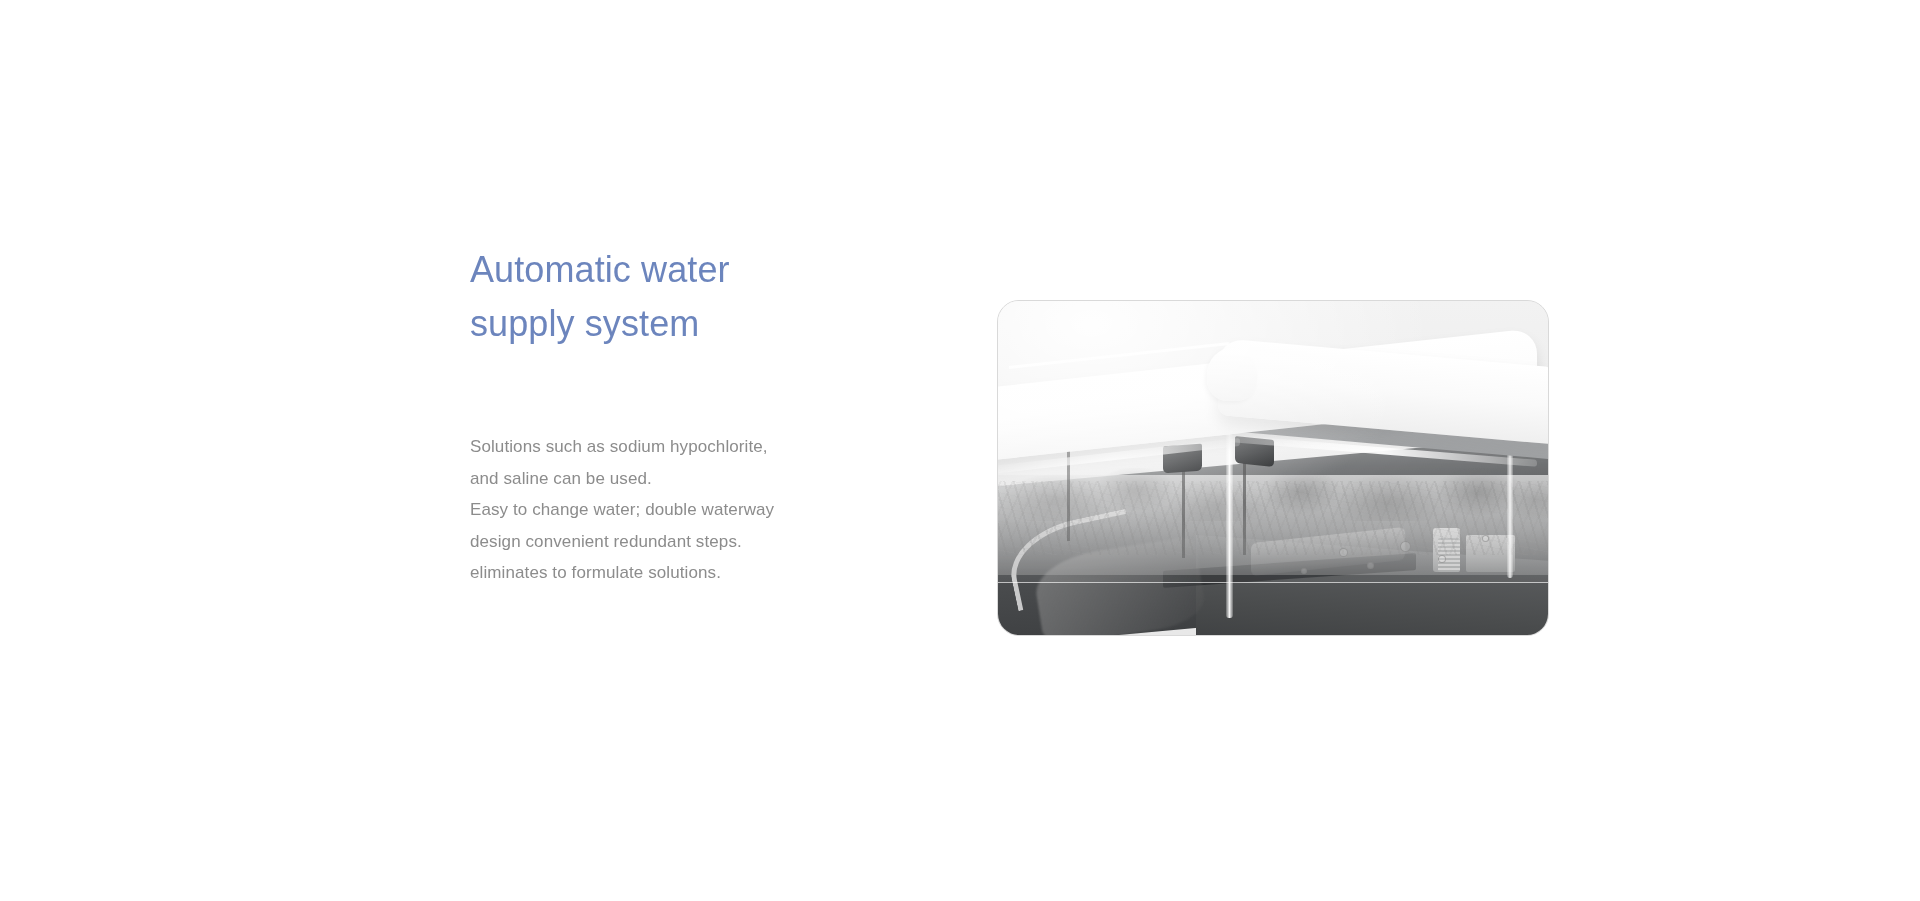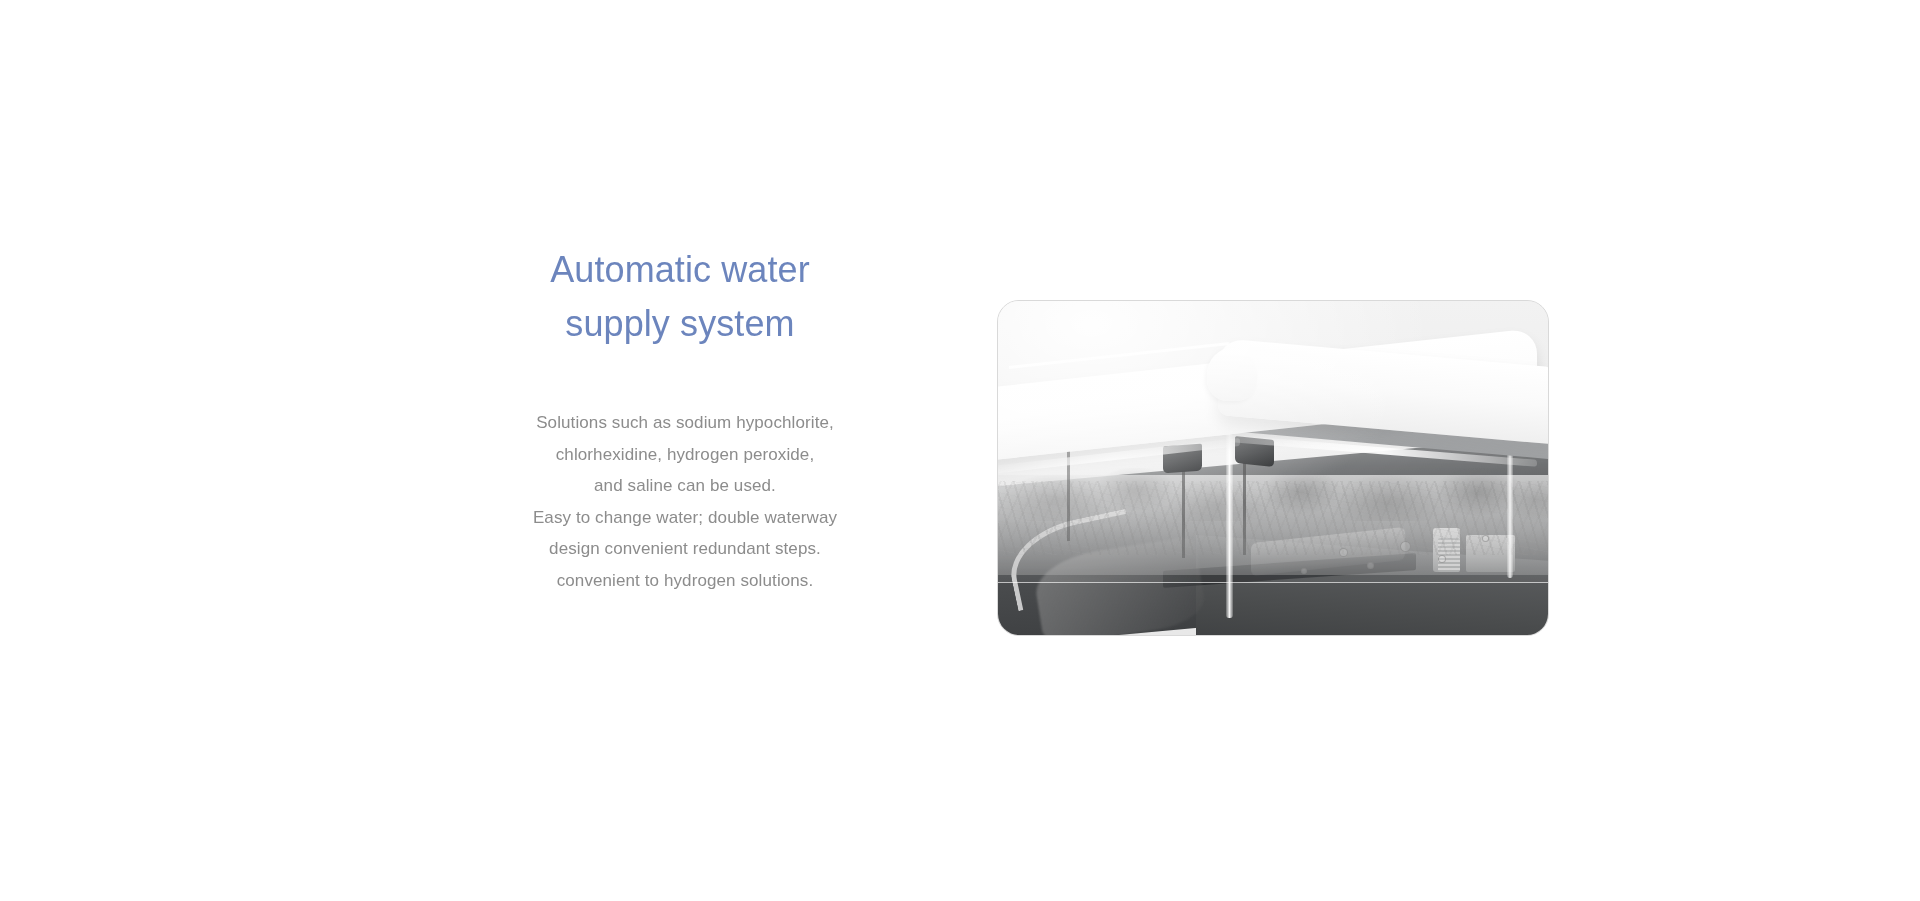--- a/index.html
+++ b/index.html
@@ -22,38 +22,37 @@
     height: 901px;
     background: #ffffff;
   }
 
   
   .feature-text {
     position: absolute;
     left: 470px;
     top: 243px;
     width: 420px;
-    text-align: center;
   }
 
   .feature-heading {
     margin: 0;
     font-size: 36px;
     font-weight: 400;
     line-height: 54px;
     letter-spacing: 0.1px;
     color: #6c85bd;
     white-space: pre-line;
   }
 
   .feature-body {
     margin: 0;
     position: absolute;
     left: 0;
-    top: 164px;
+    top: 188px;
     width: 430px;
     font-size: 17px;
     font-weight: 400;
     line-height: 31.5px;
     color: #8c8c8c;
     letter-spacing: 0.1px;
   }
   .feature-body .line {
     display: block;
     white-space: nowrap;
@@ -362,25 +361,24 @@
 
 <div class="page">
 
   <div class="feature-text">
 
     <h1 class="feature-heading">Automatic water
 supply system</h1>
 
     <p class="feature-body">
       <span class="line">Solutions such as sodium hypochlorite,</span>
-      <span class="line">chlorhexidine, hydrogen peroxide,</span>
       <span class="line">and saline can be used.</span>
       <span class="line">Easy to change water; double waterway</span>
       <span class="line">design convenient redundant steps.</span>
-      <span class="line">convenient to hydrogen solutions.</span>
+      <span class="line">eliminates to formulate solutions.</span>
     </p>
   </div>
 
   <figure class="product-figure" aria-label="Close-up of the automatic water supply tank: white lid, transparent reservoir walls with agitated water and dark machinery below">
 
     <div class="product-scene">
 
       <div class="base-dark"></div>
       <div class="base-dark2"></div>
       <div class="base-shadowbar"></div>

